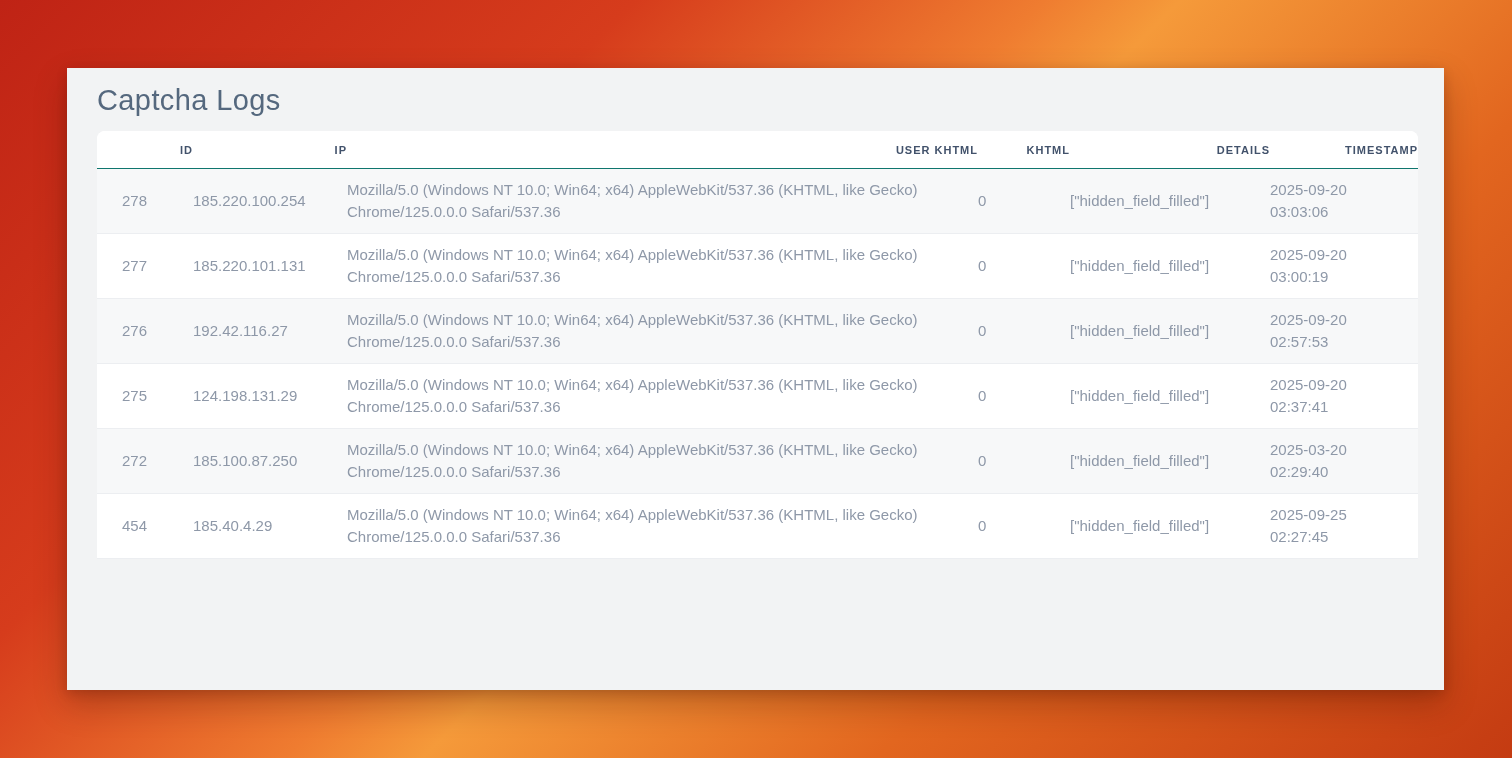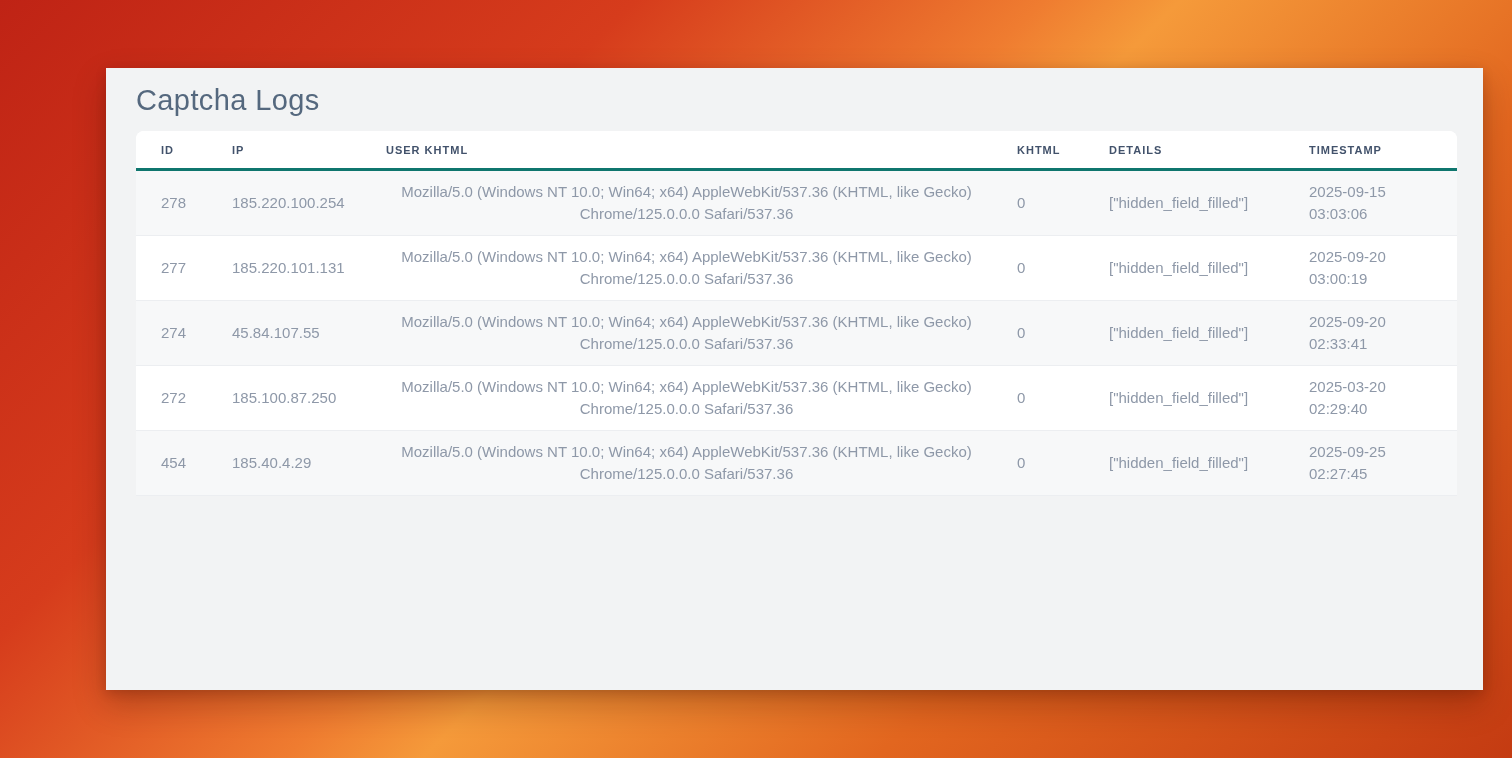--- a/index.html
+++ b/index.html
@@ -9,58 +9,57 @@
     overflow: hidden;
     font-family: "Liberation Sans", sans-serif;
     background: linear-gradient(135deg, #bf2315 0%, #d63c1c 28%, #ef7c30 46%, #f59a3a 52%, #e2661f 72%, #c43b12 100%);
   }
   .card {
     position: absolute; left: 67px; top: 68px;
     width: 1377px; height: 622px;
     background: #f2f3f4;
     box-shadow: 0 14px 30px rgba(70, 15, 0, 0.30), 0 3px 10px rgba(70, 15, 0, 0.18);
     overflow: hidden;
-    margin-left: 39px;
   }
   .card-title {
     margin: 15px 30px 14px 30px;
     font-size: 29px; line-height: 34px;
     font-weight: 500;
     letter-spacing: 0.4px;
     color: #55687e;
   }
   .table-wrap { margin: 0 26px 0 30px; }
   table.logs {
     width: 100%;
     border-collapse: separate; border-spacing: 0;
     table-layout: fixed;
     background: #ffffff;
     border-radius: 8px 8px 0 0;
     overflow: hidden;
   }
   th {
-    text-align: left;
+    text-align: right;
     font-size: 11px; font-weight: bold;
     letter-spacing: 1px;
     color: #42526b;
     padding: 13px 0 12px 0;
     background: #ffffff;
-    border-bottom: 3px solid #0f766e;
+    border-bottom: 1px solid #0f766e;
     white-space: nowrap;
   }
   td {
     font-size: 15px; line-height: 22px;
     color: #8e98a8;
     padding: 10px 0;
     border-bottom: 1px solid #eceef1;
     vertical-align: middle;
     overflow-wrap: break-word;
   }
   th.col-id, td.cell-id { padding-left: 25px; }
-  td.cell-ua { padding-right: 30px; text-align: center; }
+  td.cell-ua { padding-right: 30px; }
   td.cell-ts { padding-right: 26px; }
   tbody tr:nth-child(odd) { background: #f7f8f9; }
   tbody tr:nth-child(even) { background: #ffffff; }
 </style>
 </head>
 <body>
 
 <div class="card">
   <h1 class="card-title">Captcha Logs</h1>
   <div class="table-wrap">
@@ -83,37 +82,45 @@
           <th>TIMESTAMP</th>
         </tr>
       </thead>
       <tbody>
         <tr>
           <td class="cell-id">278</td>
           <td>185.220.100.254</td>
           <td class="cell-ua">Mozilla/5.0 (Windows NT 10.0; Win64; x64) AppleWebKit/537.36 (KHTML, like Gecko) Chrome/125.0.0.0 Safari/537.36</td>
           <td>0</td>
           <td>["hidden_field_filled"]</td>
-          <td class="cell-ts">2025-09-15 03:03:06</td>
+          <td class="cell-ts">2025-09-20 03:03:06</td>
         </tr>
         <tr>
           <td class="cell-id">277</td>
           <td>185.220.101.131</td>
           <td class="cell-ua">Mozilla/5.0 (Windows NT 10.0; Win64; x64) AppleWebKit/537.36 (KHTML, like Gecko) Chrome/125.0.0.0 Safari/537.36</td>
           <td>0</td>
           <td>["hidden_field_filled"]</td>
           <td class="cell-ts">2025-09-20 03:00:19</td>
         </tr>
         <tr>
-          <td class="cell-id">274</td>
-          <td>45.84.107.55</td>
+          <td class="cell-id">276</td>
+          <td>192.42.116.27</td>
           <td class="cell-ua">Mozilla/5.0 (Windows NT 10.0; Win64; x64) AppleWebKit/537.36 (KHTML, like Gecko) Chrome/125.0.0.0 Safari/537.36</td>
           <td>0</td>
           <td>["hidden_field_filled"]</td>
-          <td class="cell-ts">2025-09-20 02:33:41</td>
+          <td class="cell-ts">2025-09-20 02:57:53</td>
+        </tr>
+        <tr>
+          <td class="cell-id">275</td>
+          <td>124.198.131.29</td>
+          <td class="cell-ua">Mozilla/5.0 (Windows NT 10.0; Win64; x64) AppleWebKit/537.36 (KHTML, like Gecko) Chrome/125.0.0.0 Safari/537.36</td>
+          <td>0</td>
+          <td>["hidden_field_filled"]</td>
+          <td class="cell-ts">2025-09-20 02:37:41</td>
         </tr>
         <tr>
           <td class="cell-id">272</td>
           <td>185.100.87.250</td>
           <td class="cell-ua">Mozilla/5.0 (Windows NT 10.0; Win64; x64) AppleWebKit/537.36 (KHTML, like Gecko) Chrome/125.0.0.0 Safari/537.36</td>
           <td>0</td>
           <td>["hidden_field_filled"]</td>
           <td class="cell-ts">2025-03-20 02:29:40</td>
         </tr>
         <tr>

